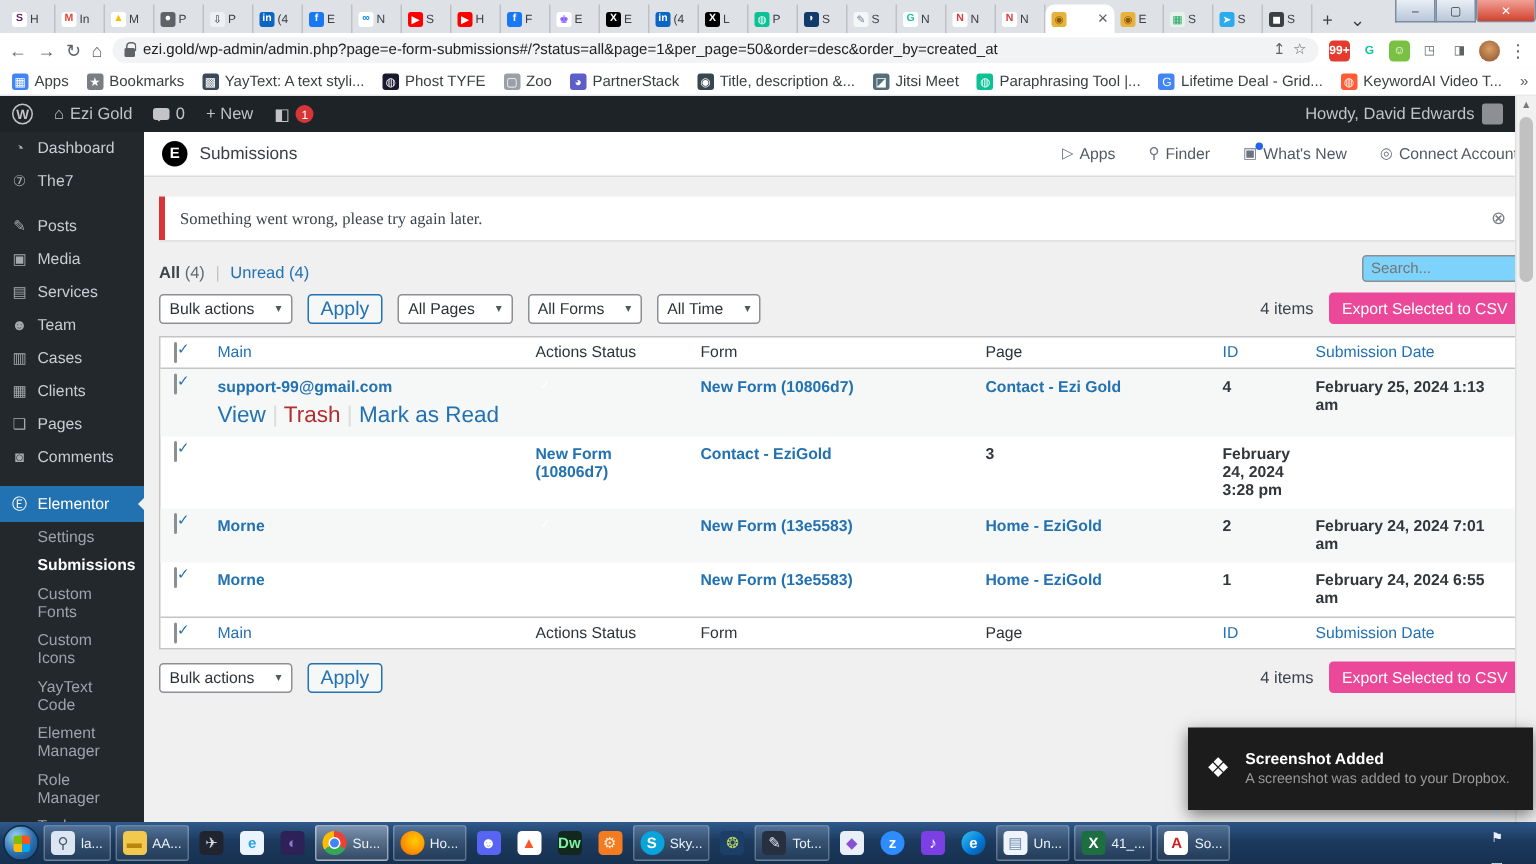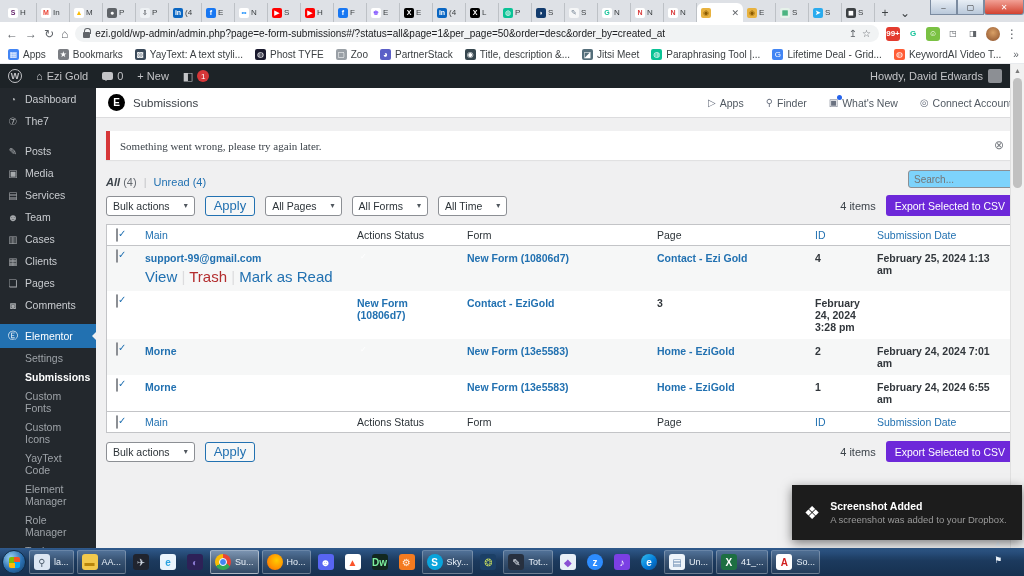--- a/index.html
+++ b/index.html
@@ -61,32 +61,32 @@
   .eactions{margin-left:auto;display:flex;gap:22px;color:#515962;font-size:10.5px;}
   .eact{display:flex;align-items:center;gap:4px;position:relative;}
   .eact .dot{position:absolute;top:-2px;left:8px;width:5px;height:5px;border-radius:50%;background:#2563eb;}
   .eact .eic{font-size:10px;color:#6b7280;}
 
   .notice{margin:13px 10px 0;background:#fff;border-left:4px solid #d63638;box-shadow:0 1px 1px rgba(0,0,0,.06);padding:7px 10px;display:flex;align-items:center;color:#3c434a;font-family:Liberation Serif, serif;}
   .notice .nclose{margin-left:auto;color:#787c82;font-size:12px;}
 
   .views-row{margin:10px 10px 0;display:flex;align-items:flex-end;}
   .views{color:#646970;}
-  .views .strong{color:#3c434a;font-weight:bold;font-style:italic;}
+  .views .strong{color:#3c434a;font-weight:bold;}
   .views .lnk{color:#2271b1;}
   .views .vsep{color:#c3c4c7;margin:0 4px;}
   .searchbox{margin-left:auto;width:106px;height:18px;border:1px solid #8c8f94;border-radius:3px;background:#7dd3fc;font-size:10px;padding:0 5px;color:#2c3338;font-family:inherit;}
 
   .filter-row{margin:7px 10px 0;display:flex;align-items:center;gap:10px;}
   .wpselect{height:20px;border:1px solid #8c8f94;border-radius:3px;background:#fff;color:#2c3338;font-size:10.5px;display:flex;align-items:center;padding:0 6px;gap:14px;}
   .wpselect::after{content:"▾";color:#50575e;font-size:8px;}
   .applybtn{height:20px;border:1px solid #2271b1;border-radius:3px;background:#f6f7f7;color:#2271b1;font-size:13px;display:flex;align-items:center;padding:0 8px;}
   .right-cluster{margin-left:auto;display:flex;align-items:center;gap:10px;}
   .itemscount{color:#3c434a;}
-  .exportbtn{height:21px;background:#6d28d9;border-radius:3px;color:#fff;font-size:10.5px;display:flex;align-items:center;padding:0 9px;}
+  .exportbtn{height:21px;background:#ec4899;border-radius:3px;color:#fff;font-size:10.5px;display:flex;align-items:center;padding:0 9px;}
 
   .listtable{margin:8px 10px 0;background:#fff;border:1px solid #c3c4c7;}
   .tbl-grid{display:grid;grid-template-columns:32px 212px 110px 190px 158px 62px 1fr;align-items:start;}
   .thead{border-bottom:1px solid #c3c4c7;}
   .tfoot{border-top:1px solid #c3c4c7;}
   .th{padding:4px 6px;color:#2c3338;font-size:10.5px;}
   .th.sortable{color:#2271b1;}
   .cbcell{padding:4px 0 0 9px;}
   .cb{width:12px;height:12px;border:1px solid #8c8f94;border-radius:2px;background:#fff;position:relative;}
   .cb::after{content:"✓";position:absolute;left:1px;top:-1px;color:#2271b1;font-size:10px;font-weight:bold;}

